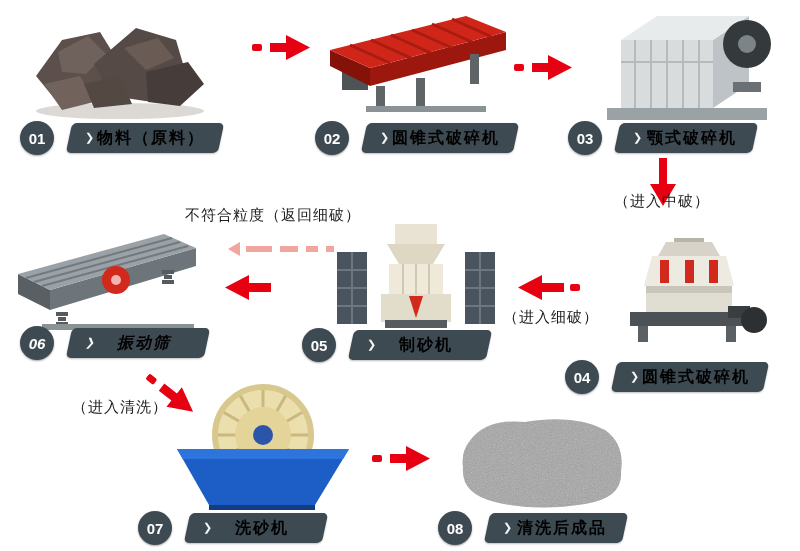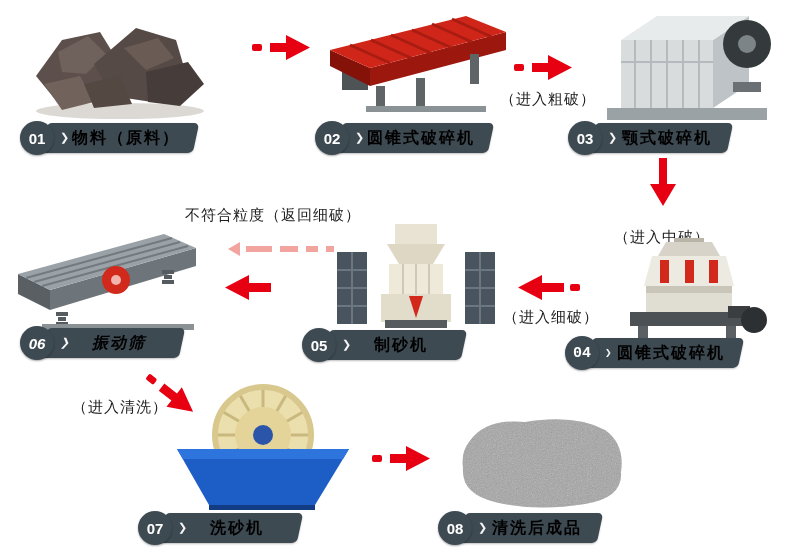--- a/index.html
+++ b/index.html
@@ -1,20 +1,20 @@
 <!DOCTYPE html>
 <html><head>
 <meta charset="utf-8">
 <style>
   * { margin:0; padding:0; box-sizing:border-box; }
   html,body { background:#ffffff; font-family:"Liberation Sans", sans-serif; }
   .stage { position:relative; width:800px; height:551px; background:#fff; overflow:hidden; }
   .img { position:absolute; }
   
-  .tag { position:absolute; display:flex; align-items:center; height:34px; }
+  .tag { position:absolute; display:flex; align-items:center; height:34px;gap:25px; }
   .num { width:34px; height:34px; border-radius:50%; background:#3e4a52; color:#fff;
          font-weight:bold; font-size:15px; display:flex; align-items:center; justify-content:center;
          z-index:3; box-shadow:0 1px 2px rgba(0,0,0,.35); flex:0 0 34px; }
   .ribbon { position:relative; height:30px; margin-left:-10px; display:flex; align-items:center;
             justify-content:center; padding:0 16px 0 28px; min-width:138px; z-index:1; }
   .ribbon::before { content:""; position:absolute; inset:0; background:#3e4a52;
                     transform:skewX(-12deg); border-radius:5px; z-index:0;
                     box-shadow:0 1px 2px rgba(0,0,0,.25); }
   .chev { position:absolute; left:16px; top:50%; transform:translateY(-52%); color:#fff;
           font-size:11px; z-index:2; opacity:.95; }
@@ -68,21 +68,20 @@
       <rect x="48" y="98" width="120" height="6" fill="#8b9296"></rect>
     </svg>
   </figure>
 
   <span class="arrow" style="left:514px; top:52px;">
     <svg width="58" height="31" viewBox="0 0 58 31">
       <rect x="0" y="12" width="10" height="7" rx="2" fill="#e60012"></rect>
       <path d="M18,11 H34 V3 L58,15.5 34,28 V20 H18 Z" fill="#e60012"></path>
     </svg>
   </span>
-  <span class="note" style="left:500px; top:90px;">（进入粗破）</span>
 
   <figure class="img" style="left:595px; top:4px;">
     <svg width="185" height="122" viewBox="0 0 185 122">
       <rect x="12" y="104" width="160" height="12" fill="#9ba2a5"></rect>
       <polygon points="118,36 154,12 154,80 118,104" fill="#bdc3c6"></polygon>
       <polygon points="26,36 62,12 154,12 118,36" fill="#e8ebec"></polygon>
       <polygon points="26,36 118,36 118,104 26,104" fill="#d8dcdd"></polygon>
       <g stroke="#b4babd" stroke-width="2">
         <line x1="40" y1="36" x2="40" y2="104"></line>
         <line x1="56" y1="36" x2="56" y2="104"></line>
@@ -95,21 +94,21 @@
       <circle cx="152" cy="40" r="9" fill="#7d8487"></circle>
       <rect x="138" y="78" width="28" height="10" fill="#6a7073"></rect>
     </svg>
   </figure>
 
   <span class="arrow" style="left:648px; top:158px;">
     <svg width="30" height="48" viewBox="0 0 30 48">
       <path d="M11,0 H19 V26 H28 L15,48 2,26 H11 Z" fill="#e60012"></path>
     </svg>
   </span>
-  <span class="note" style="left:614px; top:192px;margin-top:36px;">（进入中破）</span>
+  <span class="note" style="left:614px; top:192px;">（进入中破）</span>
 
   <div class="tag" style="left:20px; top:121px;">
     <span class="num">01</span>
     <span class="ribbon">
       <span class="chev">❯</span>
       <span class="txt">物料（原料）</span>
     </span>
   </div>
   <div class="tag" style="left:315px; top:121px;">
     <span class="num">02</span>
@@ -232,21 +231,21 @@
       <span class="txt">振动筛</span>
     </span>
   </div>
   <div class="tag" style="left:302px; top:328px;">
     <span class="num">05</span>
     <span class="ribbon">
       <span class="chev">❯</span>
       <span class="txt">制砂机</span>
     </span>
   </div>
-  <div class="tag" style="left:565px; top:336px;font-family:Liberation Mono, monospace;">
+  <div class="tag" style="left:565px; top:360px;">
     <span class="num">04</span>
     <span class="ribbon">
       <span class="chev">❯</span>
       <span class="txt">圆锥式破碎机</span>
     </span>
   </div>
 
   <span class="note" style="left:72px; top:398px;">（进入清洗）</span>
   <span class="arrow" style="left:140px; top:378px; transform:rotate(38deg);">
     <svg width="58" height="31" viewBox="0 0 58 31">

